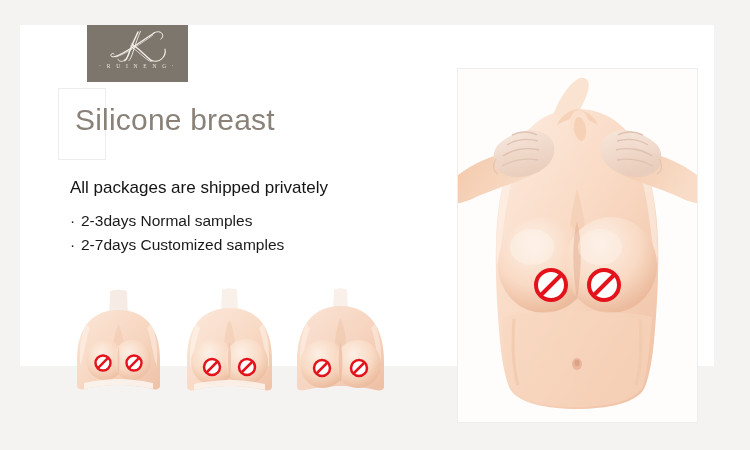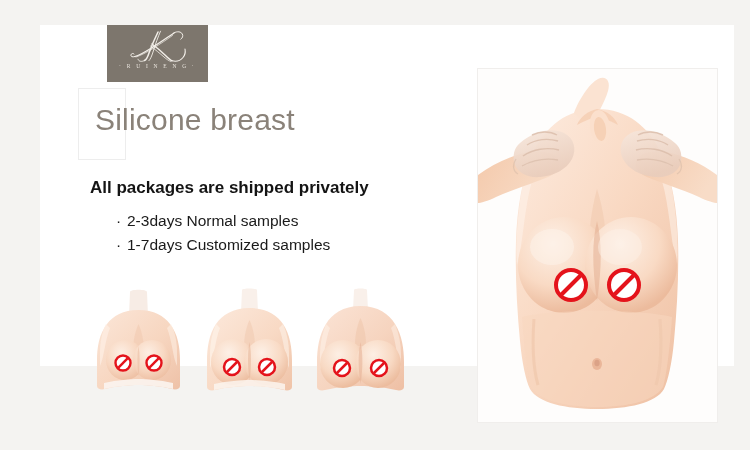--- a/index.html
+++ b/index.html
@@ -18,21 +18,21 @@
   #root {
     position: relative;
     width: 750px;
     height: 450px;
     background: #f4f3f1;
   }
 
   
   .card {
     position: absolute;
-    left: 40px;
+    left: 20px;
     top: 25px;
     width: 694px;
     height: 341px;
     background: #ffffff;
   }
 
   
   .logo {
     position: absolute;
     left: 67px;
@@ -93,32 +93,31 @@
     font-weight: 400;
     letter-spacing: 0.2px;
     white-space: nowrap;
   }
 
   .subtitle {
     position: absolute;
     left: 50px;
     top: 153px;
     font-size: 17px;
-    font-weight: bold;
+    font-weight: normal;
     color: #141414;
     white-space: nowrap;
   }
 
   .bullets {
     position: absolute;
     left: 50px;
     top: 184px;
     font-size: 15.5px;
     color: #1a1a1a;
-    margin-left: 26px;
   }
   .bullet-row {
     height: 24px;
     line-height: 24px;
     white-space: nowrap;
   }
   .bullet-dot {
     display: inline-block;
     width: 11px;
     color: #1a1a1a;
@@ -191,21 +190,21 @@
       <div class="title-frame"></div>
       <div class="title">Silicone breast</div>
 
       <div class="subtitle">All packages are shipped privately</div>
 
       <div class="bullets">
         <div class="bullet-row">
           <span class="bullet-dot">·</span><span>2-3days Normal samples</span>
         </div>
         <div class="bullet-row">
-          <span class="bullet-dot">·</span><span>1-7days Customized samples</span>
+          <span class="bullet-dot">·</span><span>2-7days Customized samples</span>
         </div>
       </div>
 
       <div class="thumbs">
 
         <div class="thumb">
           <svg width="97" height="110" viewBox="0 0 97 110" aria-hidden="true">
             <defs>
               <linearGradient id="sk1" x1="0" y1="0" x2="1" y2="1">
                 <stop offset="0%" stop-color="#fbe6d8"></stop>

